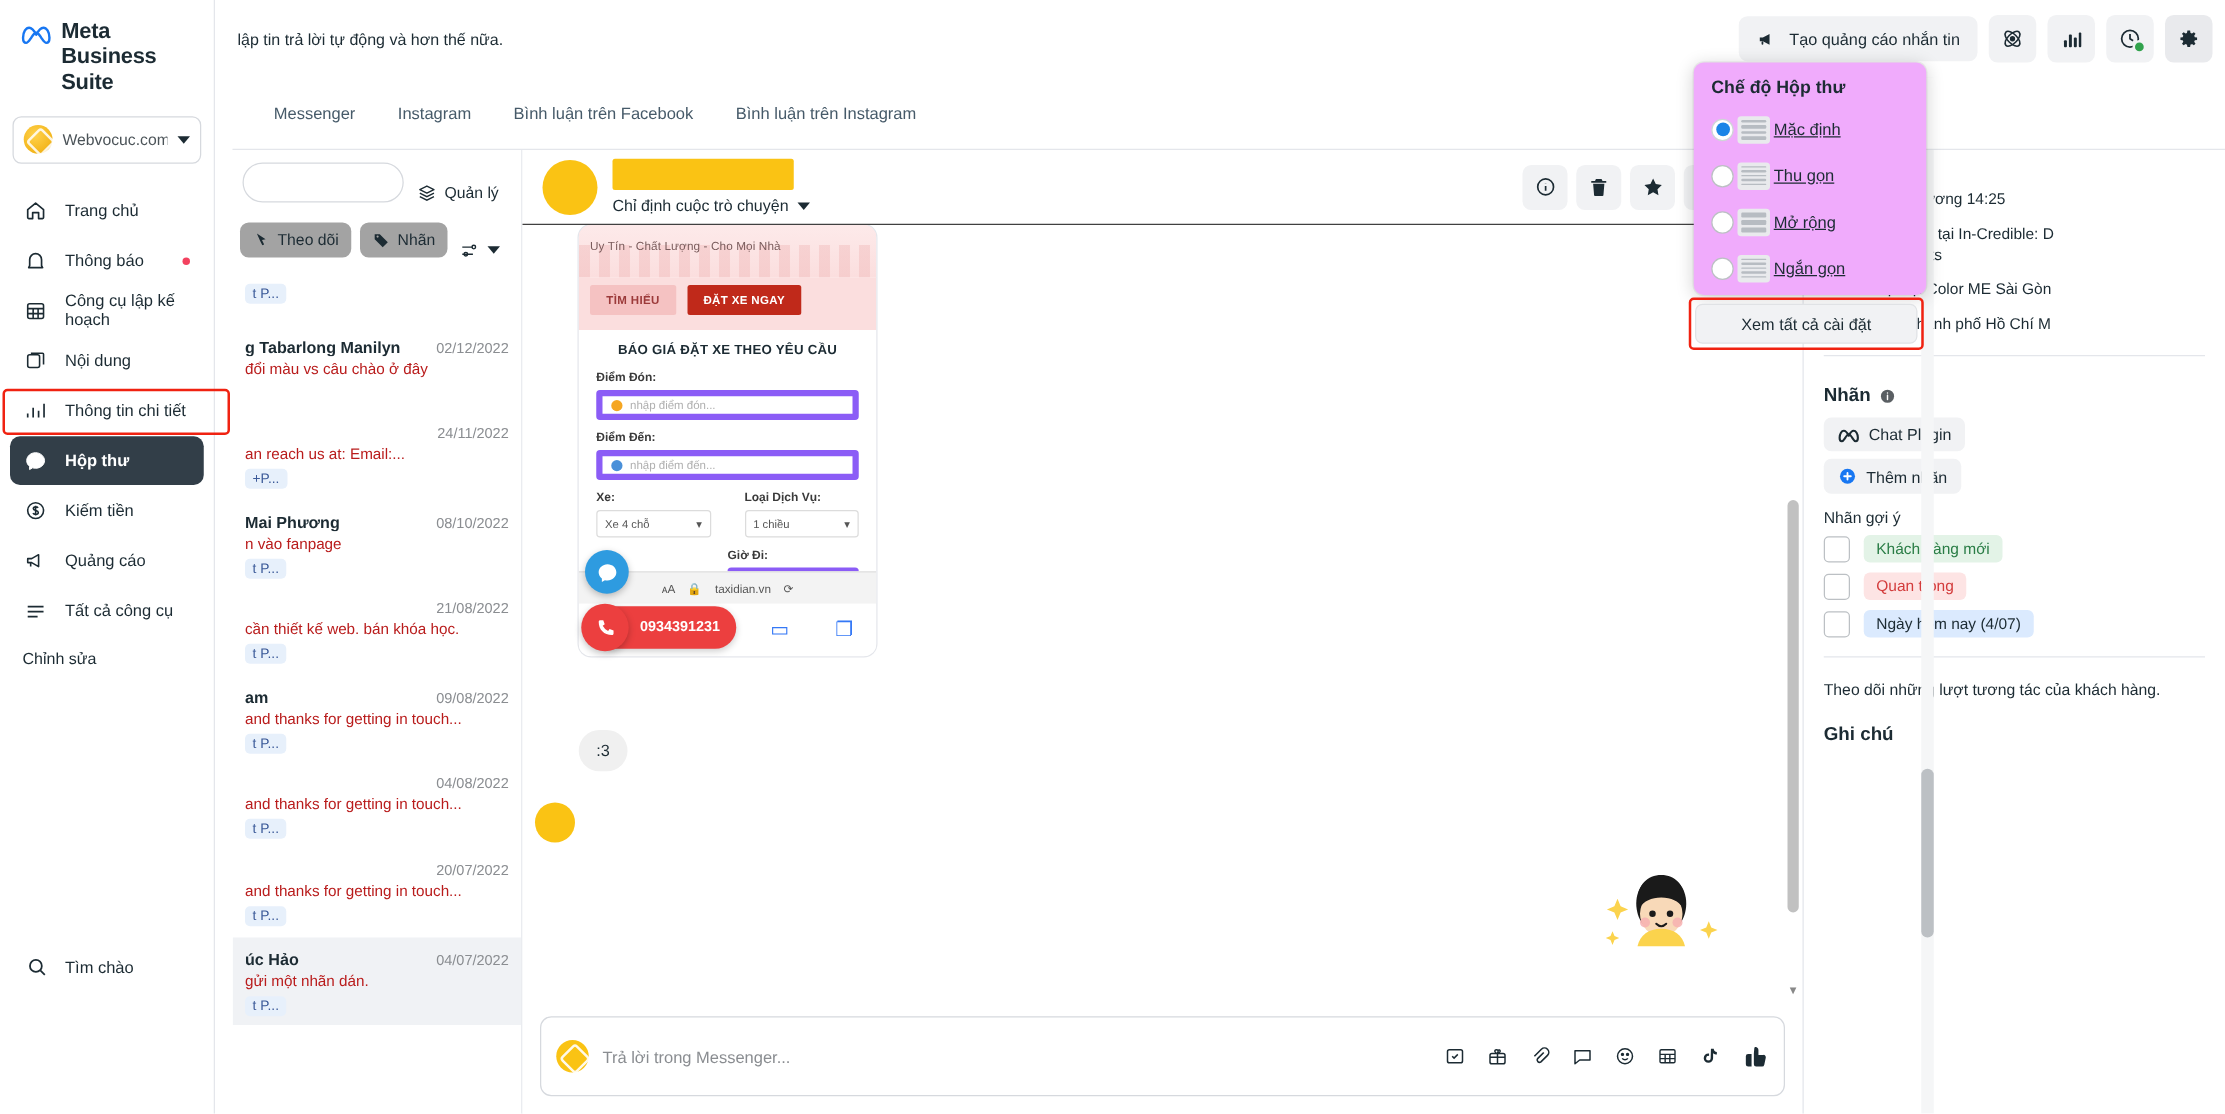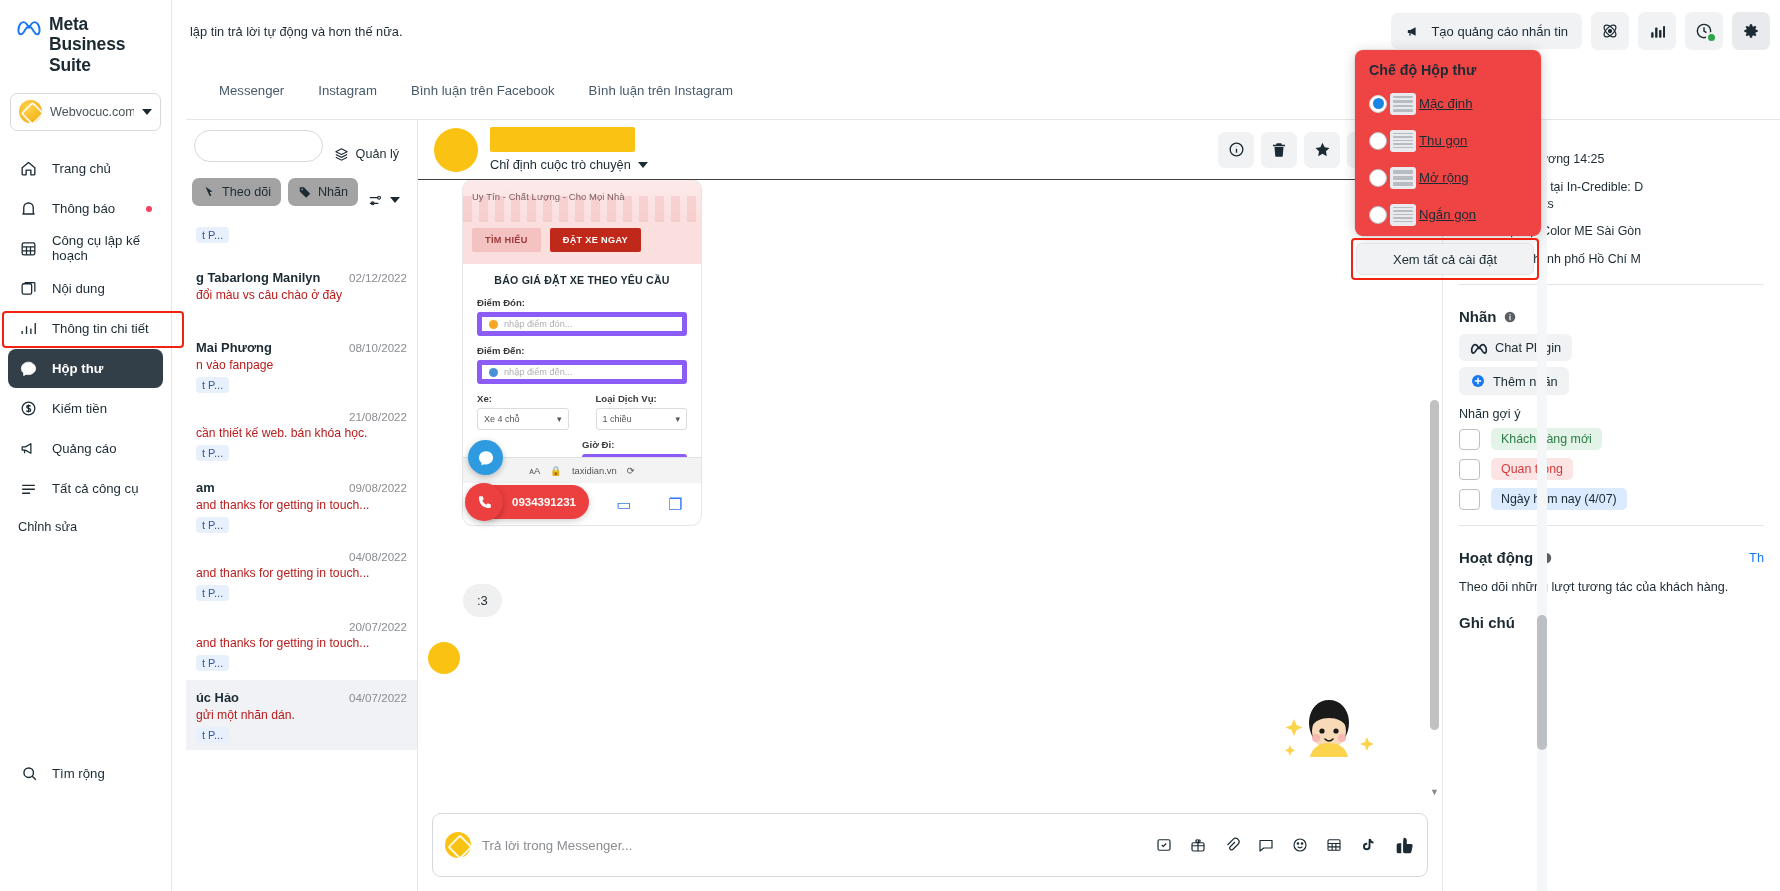--- a/index.html
+++ b/index.html
@@ -226,21 +226,21 @@
   .sug-pill { border-radius:5px; padding: 4px 10px; font-size:12.4px; }
   .sug-green { background:#e3f3e7; color:#2a7d46; }
   .sug-red { background:#fde4e4; color:#d33c3c; }
   .sug-blue { background:#dbeafe; color:#1c2b33; }
   .rp-scroll-track { position:absolute; left:94px; top:0; width:10px; height:891px; background:#f5f6f7; }
   .rp-scroll-thumb { position:absolute; left:94px; top:615px; width:10px; height:135px; background:#bcc0c4; border-radius:5px; }
 
   
   .dd-overlay {
     position:absolute; left:1355px; top:50px; width:186px; height:186px;
-    background:#ef4444; border-radius:8px; box-shadow: 0 2px 14px rgba(0,0,0,.18), 0 0 0 1px rgba(0,0,0,.05);
+    background:#f0abfc; border-radius:8px; box-shadow: 0 2px 14px rgba(0,0,0,.18), 0 0 0 1px rgba(0,0,0,.05);
     z-index:60; padding: 8px 0 6px 0;
   }
   .dd-title { font-size:14.2px; font-weight:700; padding: 4px 14px 7px 14px; }
   .dd-item { display:flex; align-items:center; gap:3px; height:37px; padding: 0 14px; cursor:pointer;text-decoration:underline; }
   .radio { width:18px;height:18px;border-radius:50%;border:1.6px solid #bcc0c4; background:#fff; flex:none; position:relative; }
   .radio.on { border:1.6px solid #d0d4d8; }
   .radio.on:after{ content:""; position:absolute; left:2.5px; top:2.5px; width:11px;height:11px;border-radius:50%;background:#1b84e7; }
   .dd-ico { width:26px;height:22px;border-radius:3px; background:#e9eaed; flex:none; padding:3px; display:flex; flex-direction:column; gap:2px; }
   .dd-ico i { display:block; height:3px; background:#b7bcc2; border-radius:1px; }
   .dd-lbl { font-size:13.2px; color:#1c2b33; }
@@ -370,21 +370,21 @@
       <div class="edit-link">Chỉnh sửa</div>
     </div>
 
     <div class="nav-search">
       <span class="ico">
         <svg viewBox="0 0 24 24" width="19" height="19" fill="none" stroke="#1c2b33" stroke-width="1.8">
           <circle cx="11" cy="11" r="6"></circle>
             <path d="M15.5 15.5L20 20"></path>
         </svg>
       </span>
-      <span class="lbl">Tìm rộng</span>
+      <span class="lbl">Tìm chào</span>
     </div>
   </div>
   <div class="nav-sel-outline"></div>
 
   <div class="topbar">
     <div class="top-note">lập tin trả lời tự động và hơn thế nữa.</div>
     <div class="top-actions">
       <div class="btn-pill">
         <span>
           <svg viewBox="0 0 24 24" width="17" height="17" fill="#1c2b33">
@@ -489,20 +489,28 @@
         <div class="cv-date"></div>
           </div>
         <div class="cv-tag">t P...</div>
       </div>
       <div class="convrow">
         <div class="cv-top">
             <div class="cv-name">g Tabarlong Manilyn</div>
         <div class="cv-date">02/12/2022</div>
           </div>
         <div class="cv-prev">đổi màu vs câu chào ở đây</div>
+      </div>
+      <div class="convrow">
+        <div class="cv-top">
+            <div class="cv-name"></div>
+        <div class="cv-date">24/11/2022</div>
+          </div>
+        <div class="cv-prev">an reach us at: Email:...</div>
+        <div class="cv-tag">+P...</div>
       </div>
       <div class="convrow">
         <div class="cv-top">
             <div class="cv-name">Mai Phương</div>
         <div class="cv-date">08/10/2022</div>
           </div>
         <div class="cv-prev">n vào fanpage</div>
         <div class="cv-tag">t P...</div>
       </div>
       <div class="convrow">
@@ -842,30 +850,20 @@
       <span class="sug-box"></span>
       <span class="sug-pill sug-red">Quan trọng</span>
     </div>
     <div class="sug-row">
       <span class="sug-box"></span>
       <span class="sug-pill sug-blue">Ngày hôm nay (4/07)</span>
     </div>
 
     <div class="rp-div"></div>
 
-    <div class="rp-sec-title" style="justify-content:flex-start;">
-      <span>Hoạt động</span>
-      <span>
-        <svg viewBox="0 0 24 24" width="14" height="14" fill="#5a5f63">
-            <circle cx="12" cy="12" r="9"></circle>
-            <path d="M12 10.5v6M12 7.5v.1" stroke="#fff" stroke-width="2" stroke-linecap="round"></path>
-          </svg>
-      </span>
-      <span style="margin-left:auto;color:#1877f2;font-weight:400;font-size:12.8px;">Th</span>
-    </div>
     <div class="rp-sub">Theo dõi những lượt tương tác của khách hàng.</div>
 
     <div class="rp-sec-title">Ghi chú</div>
   </div>
 
   <div class="dd-overlay">
     <div class="dd-title">Chế độ Hộp thư</div>
 
     <div class="dd-item">
       <span class="radio on"></span>

